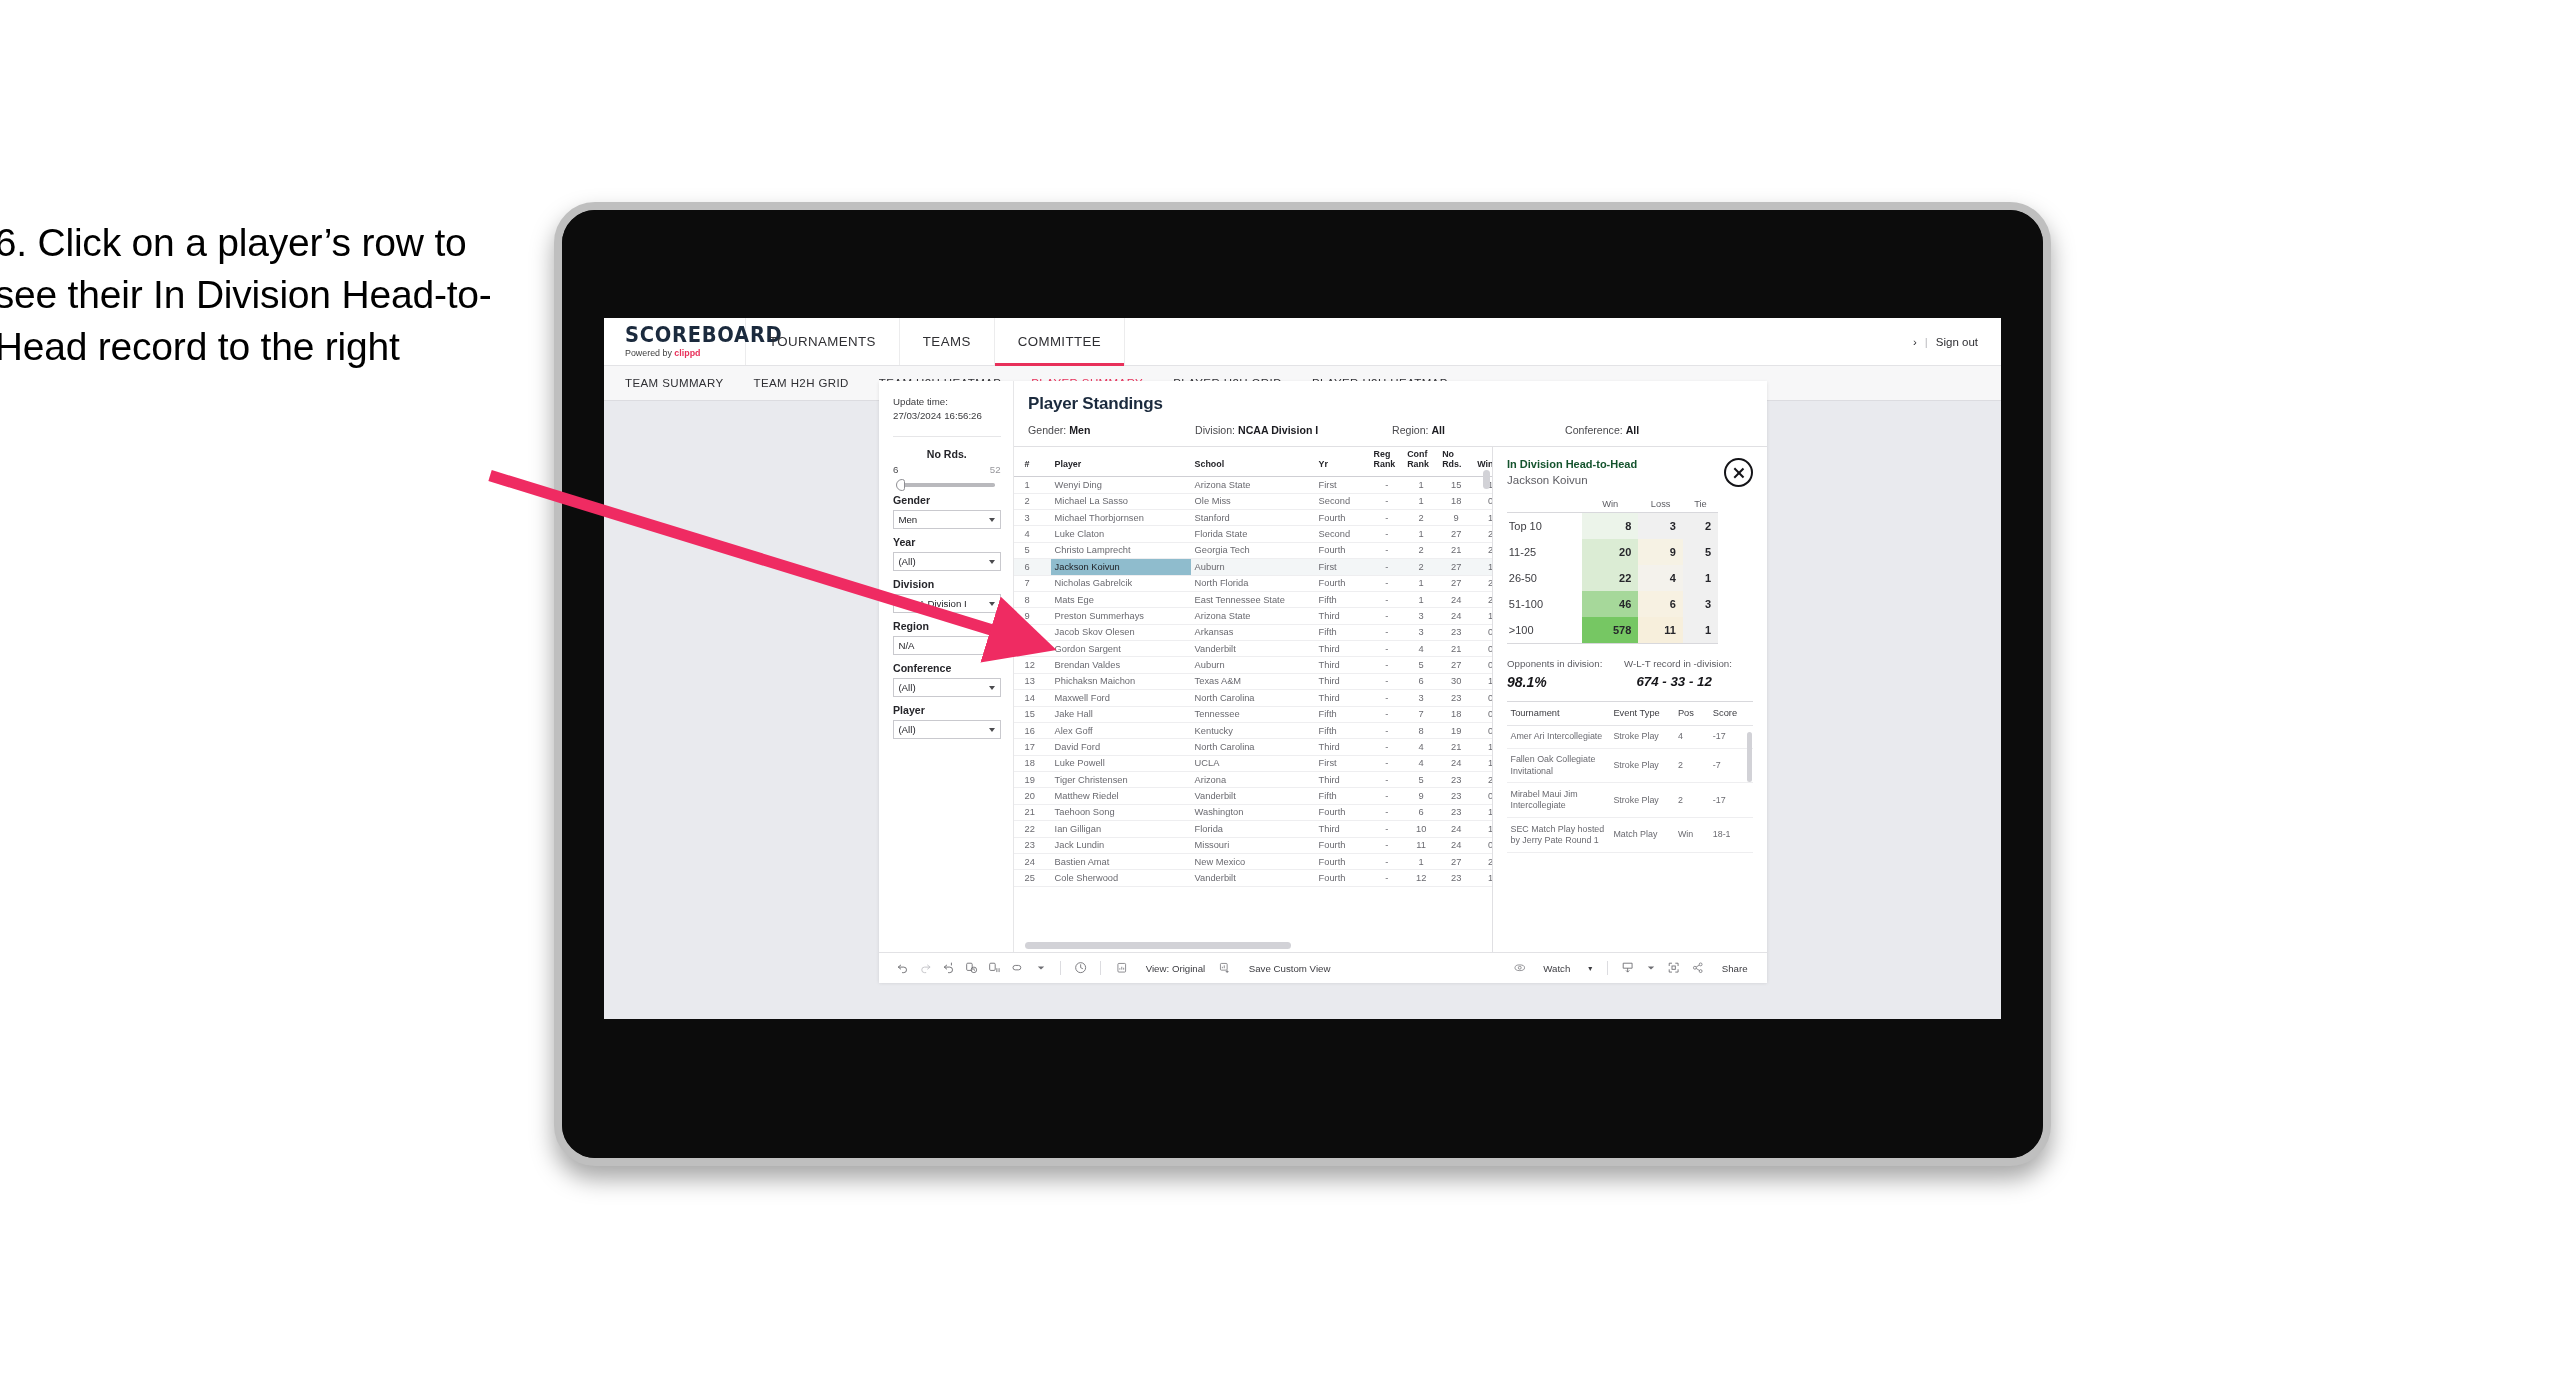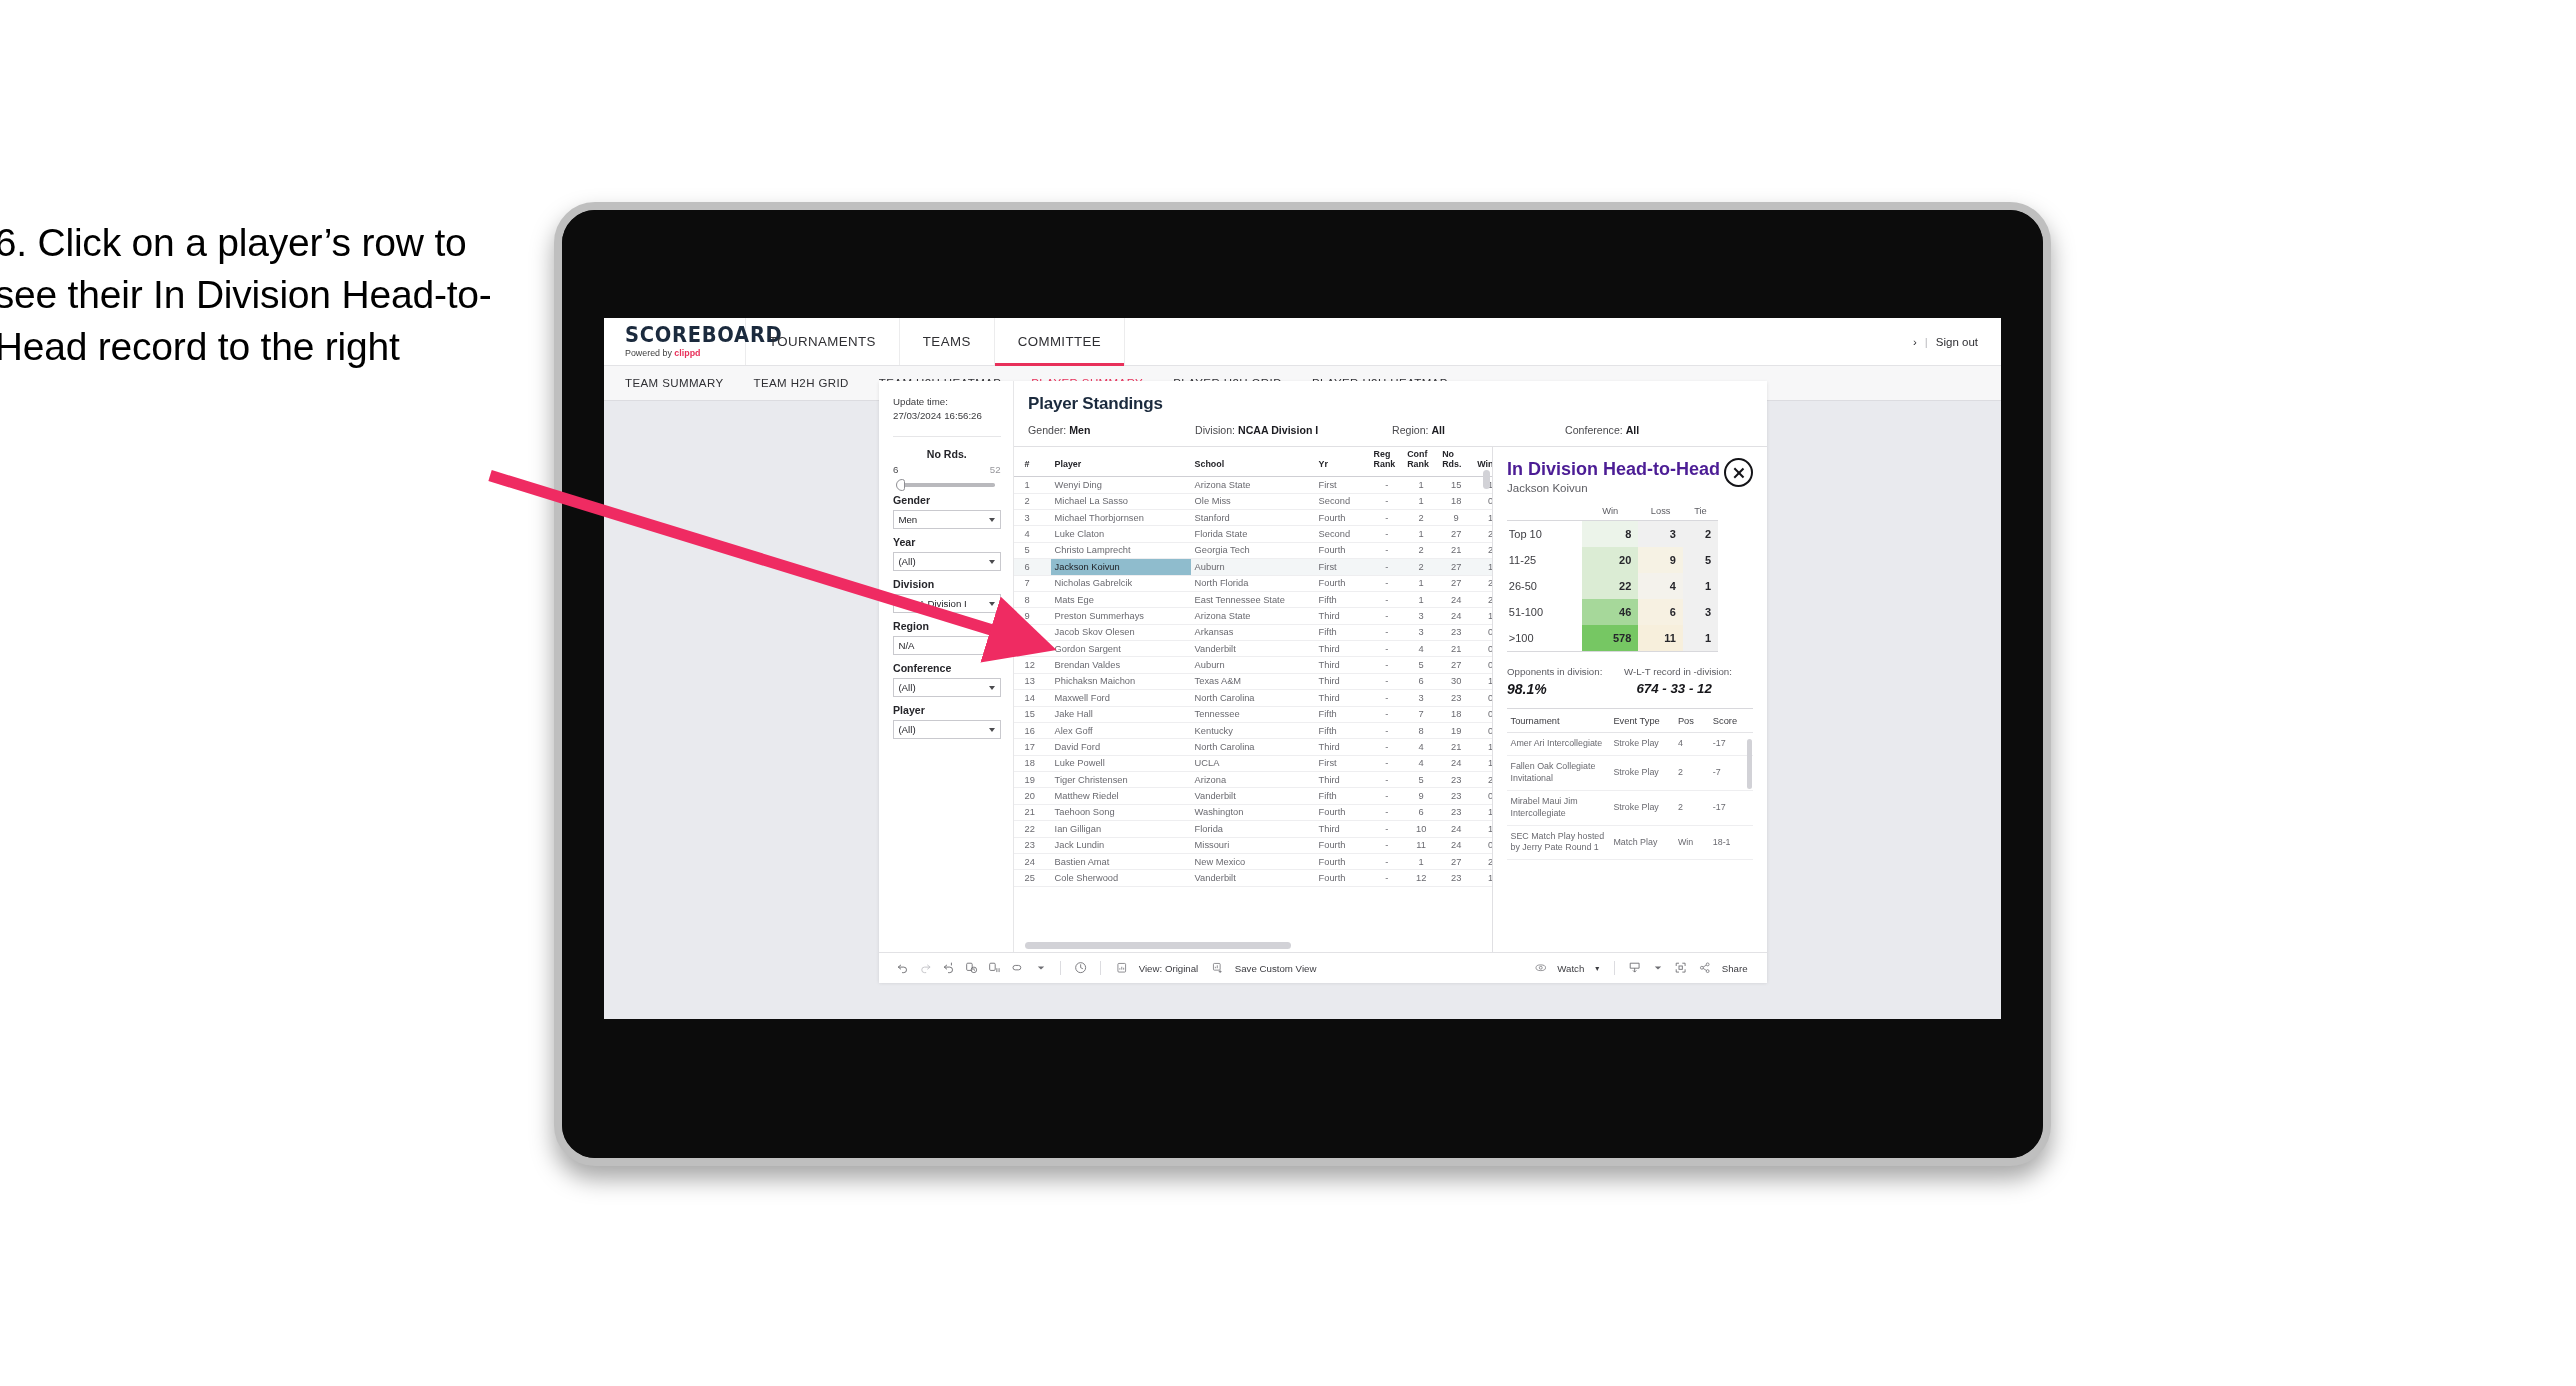--- a/index.html
+++ b/index.html
@@ -133,21 +133,21 @@
   tr.sel td{background:#f3f6f7;}
   .tbl-scroll{flex:1;overflow:hidden;min-height:0;}
   .vscroll{
     position:absolute;right:1.8px;top:23px;width:7px;height:19.5px;background:#d2d2d7;border-radius:3.5px;
   }
   .hscroll-wrap{height:9.7px;padding:2.7px 0 0 10.6px;}
   .hscroll{width:266px;height:7px;background:#d2d2d7;border-radius:3.5px;}
   
   .detail{flex:1;min-width:0;padding:11.5px 14px 0 14px;box-sizing:border-box;position:relative;display:flex;flex-direction:column;min-height:0;}
   .detail-head{display:flex;align-items:flex-start;}
-  .dh-title{font-size:18px;font-weight:bold;color:#4c1d95;line-height:1.25;}
+  .dh-title{font-size:11px;font-weight:bold;color:#14532d;line-height:1.25;}
   .dh-sub{font-size:11.5px;color:#5c5c62;margin-top:1.8px;}
   .close-btn{
     margin-left:auto;width:25px;height:25px;border:2.3px solid #141418;border-radius:50%;
     position:relative;cursor:pointer;flex-shrink:0;
   }
   .close-btn:before,.close-btn:after{
     content:"";position:absolute;left:50%;top:50%;width:13.3px;height:2.1px;background:#141418;
   }
   .close-btn:before{transform:translate(-50%,-50%) rotate(45deg);}
   .close-btn:after{transform:translate(-50%,-50%) rotate(-45deg);}
@@ -169,21 +169,21 @@
   table.tt td{color:#6a6a70;padding:5.3px 3.5px;border-bottom:0.9px solid #eeeef0;line-height:1.3;vertical-align:middle;}
   .tt-c1{width:92px;} .tt-c2{width:55px;} .tt-c3{width:26.6px;} .tt-c4{width:35px;}
   .tt-scroll{position:absolute;right:0.9px;top:30px;width:5.3px;height:50px;background:#d2d2d7;border-radius:2.7px;}
   
   .toolbar{
     height:30px;border-top:0.9px solid #e2e2e5;display:flex;align-items:center;
     padding:0 12.4px;gap:0;background:#fff;flex-shrink:0;
   }
   .tb-icon{width:23px;height:19.5px;display:flex;align-items:center;justify-content:center;cursor:pointer;}
   .tb-sep{width:0.9px;height:13.3px;background:#dcdce0;margin:0 8px;}
-  .tb-btn{display:flex;align-items:center;gap:11px;font-size:9.7px;color:#3c3c41;cursor:pointer;padding:0 7px;white-space:nowrap;}
+  .tb-btn{display:flex;align-items:center;gap:18px;font-size:9.7px;color:#3c3c41;cursor:pointer;padding:0 7px;white-space:nowrap;}
   .tb-spacer{flex:1;}
   
   .arrow-svg{position:absolute;left:0;top:0;width:2576px;height:1386px;pointer-events:none;}
 </style>
 </head>
 <body>
 
 <div class="instruction">6. Click on a player’s row to see their In Division Head-to-Head record to the right</div>
 
 <div class="tablet">

